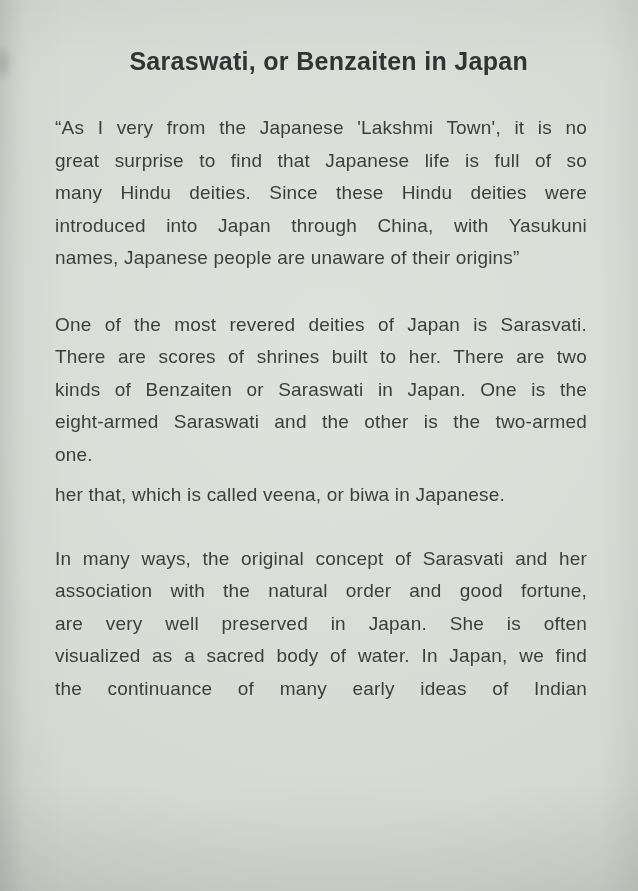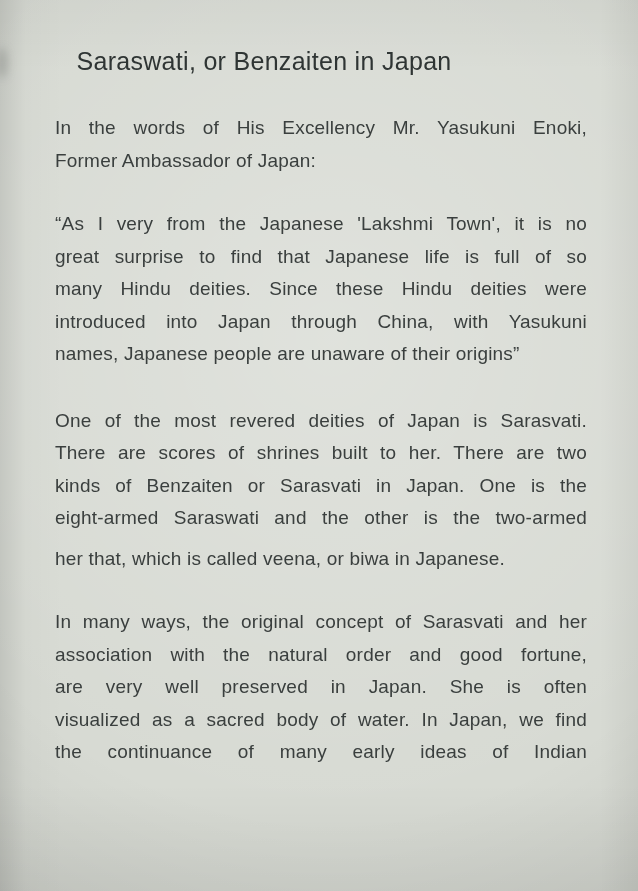--- a/index.html
+++ b/index.html
@@ -44,23 +44,23 @@
     height: 30px;
     border-radius: 50%;
     background: rgba(90,95,92,0.25);
     filter: blur(4px);
   }
   .title {
     position: absolute;
     top: 30px;
     left: 0;
     width: 528px;
-    text-align: center;
+    text-align: right;
     font-size: 25px;
-    font-weight: 400;
+    font-weight: 700;
     letter-spacing: 0.3px;
     color: #2f3534;
   }
   .text-column {
     position: absolute;
     top: 112px;
     left: 55px;
     width: 532px;
     color: #3a3f3e;
     font-size: 19px;
@@ -90,38 +90,35 @@
 </head>
 <body>
 
 <div class="placard">
   <div class="smudge"></div>
 
   <h1 class="title">Saraswati, or Benzaiten in Japan</h1>
 
   <div class="text-column">
 
-    <div class="para">
-        <div class="line">In the words of His Excellency Mr. Yasukuni Enoki,</div>
-        <div class="line line-last">Former Ambassador of Japan:</div>
-      </div>
 
     <div class="para quote-block">
         <div class="line">“As I very from the Japanese 'Lakshmi Town', it is no</div>
         <div class="line">great surprise to find that Japanese life is full of so</div>
         <div class="line">many Hindu deities. Since these Hindu deities were</div>
         <div class="line">introduced into Japan through China, with Yasukuni</div>
         <div class="line line-last">names, Japanese people are unaware of their origins”</div>
       </div>
 
     <div class="para no-gap-after">
         <div class="line">One of the most revered deities of Japan is Sarasvati.</div>
         <div class="line">There are scores of shrines built to her. There are two</div>
-        <div class="line">kinds of Benzaiten or Sarasvati in Japan. One is the</div>
+        <div class="line">kinds of Benzaiten or Saraswati in Japan. One is the</div>
         <div class="line">eight-armed Saraswati and the other is the two-armed</div>
+        <div class="line line-last">one.</div>
       </div>
 
     <div class="para">
         <div class="line line-last">her that, which is called veena, or biwa in Japanese.</div>
       </div>
 
     <div class="para">
         <div class="line">In many ways, the original concept of Sarasvati and her</div>
         <div class="line">association with the natural order and good fortune,</div>
         <div class="line">are very well preserved in Japan. She is often</div>

